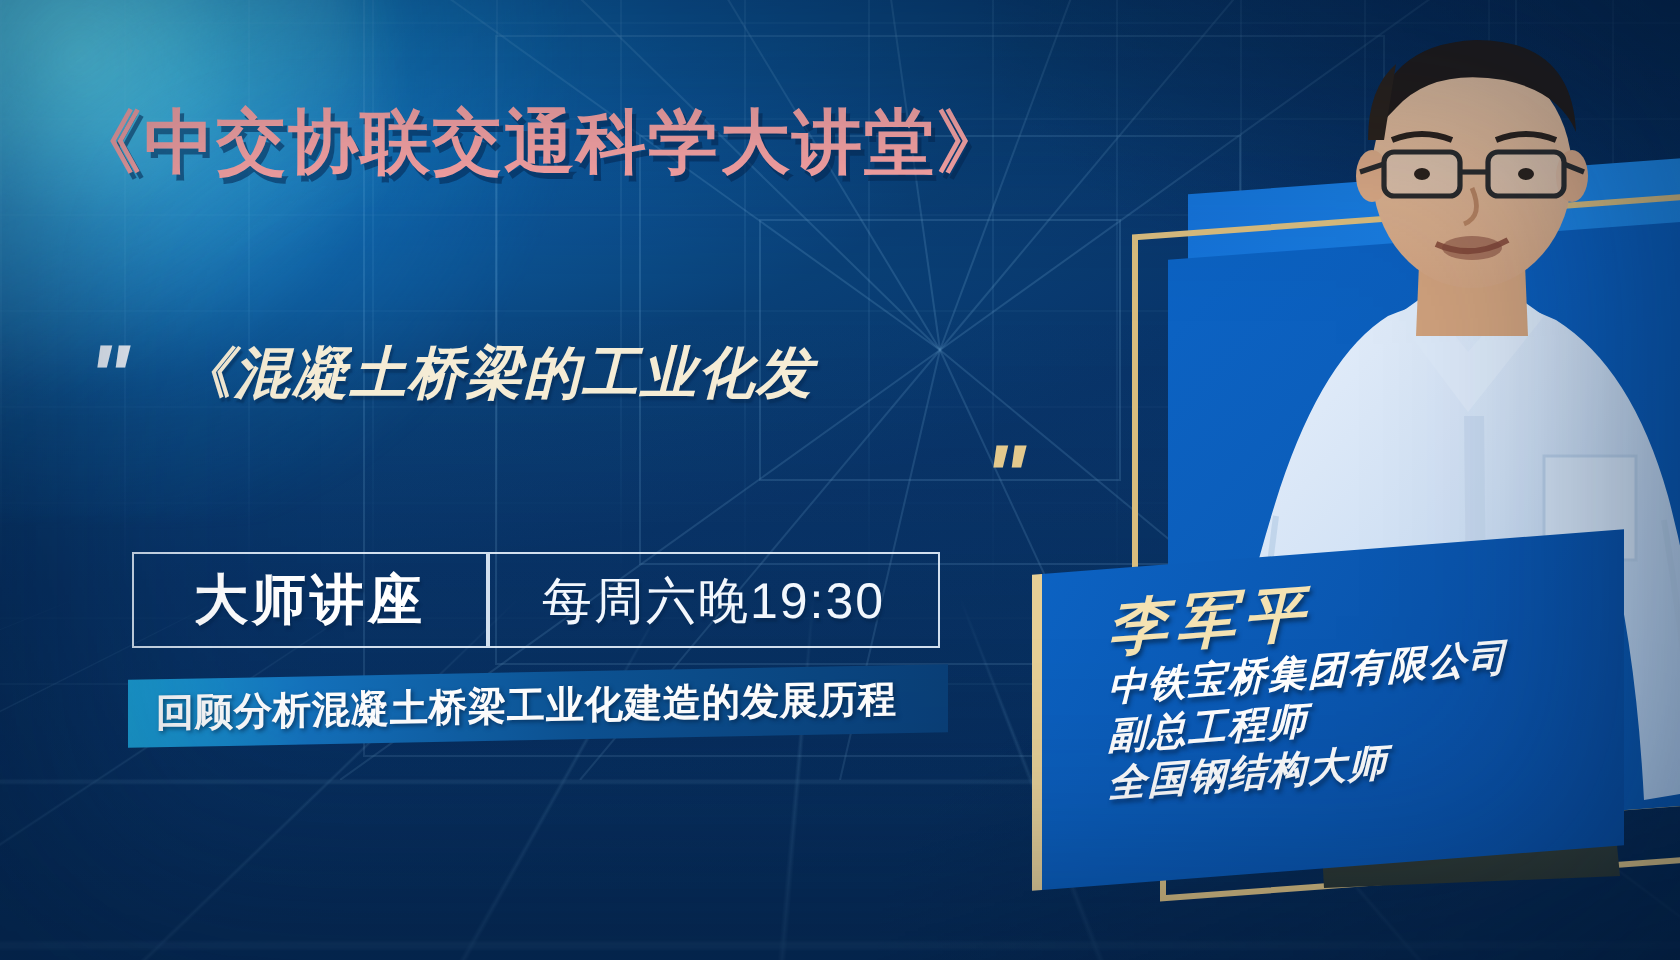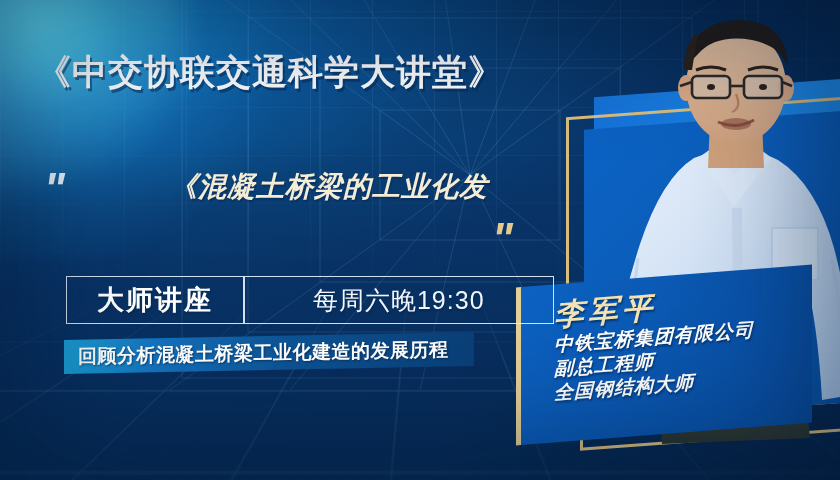--- a/index.html
+++ b/index.html
@@ -128,21 +128,21 @@
     text-shadow:1px 2px 2px rgba(3,30,60,.55);
     white-space:nowrap;
   }
 
   
   .title-block{
     position:absolute;left:36px;top:50px;width:520px;
   }
   .title-line{
     font-size:35px;font-weight:bold;
-    color:#ffffff;
+    color:#fca5a5;
     letter-spacing:1px;
     line-height:1.26;
     text-shadow:2px 3px 0 rgba(5,40,82,.55);
     white-space:nowrap;
   }
 
   .quote-block{
     position:absolute;left:40px;top:168px;width:500px;
   }
   .quote-mark{
@@ -151,29 +151,28 @@
     line-height:.6;
     letter-spacing:-2px;
   }
   .quote-open{left:4px;top:8px;color:#eef4fb;}
   .quote-close{left:452px;top:58px;color:#e3c98d;}
   .quote-text{
     margin-left:48px;
     font-size:28px;font-style:italic;font-weight:bold;
     color:#f5ecd5;
     line-height:1.36;
-    text-align:right;
     width:400px;
     letter-spacing:1px;
     text-shadow:1px 2px 1px rgba(5,38,78,.45);
   }
 
   
   .schedule-box{
-    position:absolute;left:66px;top:276px;width:488px;height:48px;
+    position:absolute;left:66px;top:276px;width:404px;height:48px;
     border:1.5px solid rgba(228,240,252,.92);
     box-sizing:border-box;
     display:flex;align-items:center;
   }
   .schedule-cell{
     display:flex;align-items:center;justify-content:center;
     height:100%;
   }
   .sched-left{width:176px;}
   .sched-right{flex:1;}

